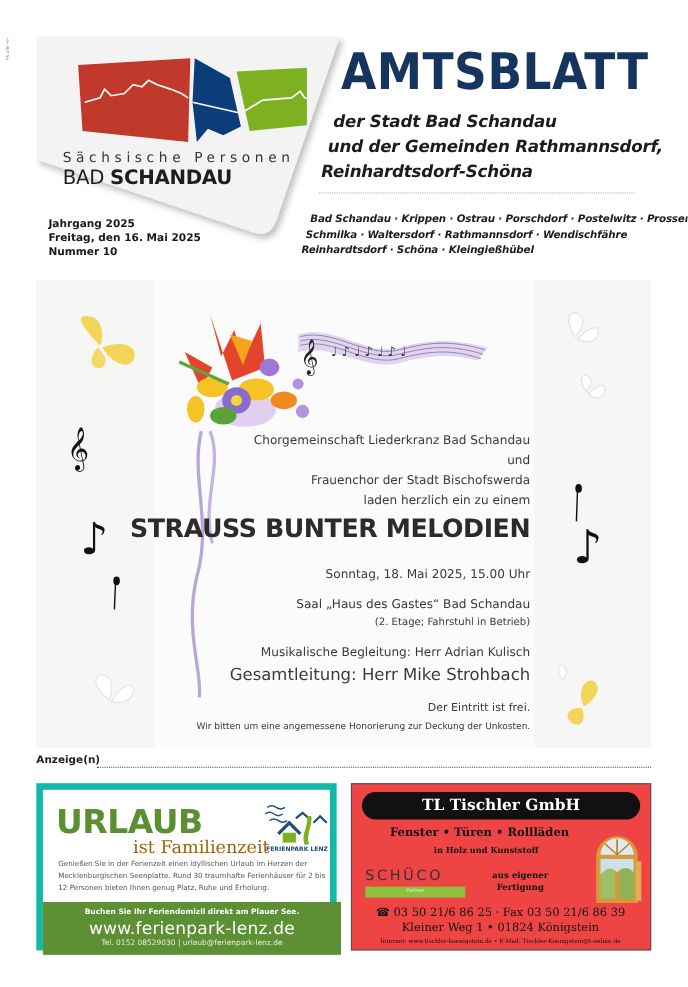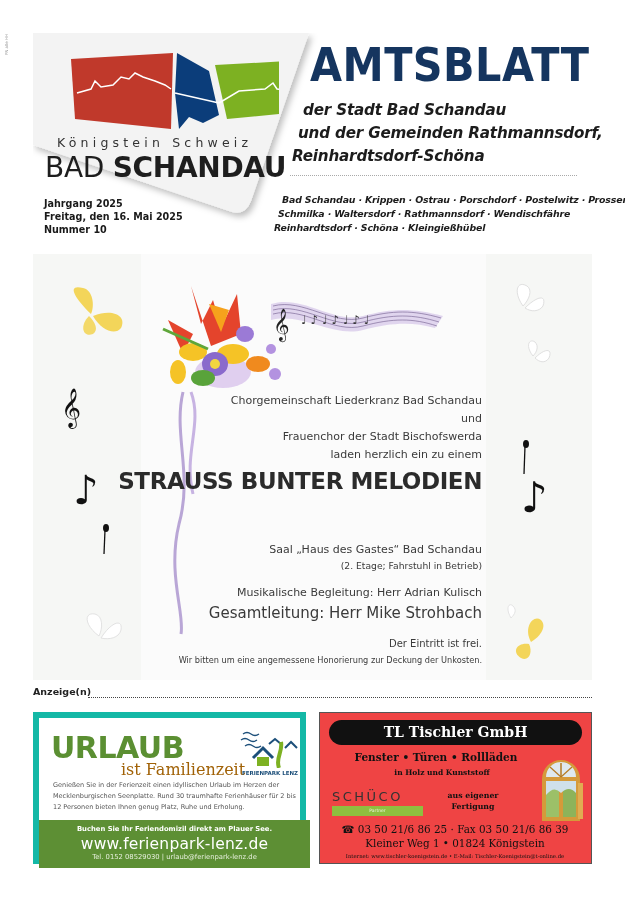--- a/index.html
+++ b/index.html
@@ -7,21 +7,21 @@
   body { position: relative; font-family: "DejaVu Sans", sans-serif; color: #1a1a1a; }
 
   .vert-mark { position: absolute; left: 4px; top: 34px; width: 8px; height: 30px; }
   .vert-mark span { display:block; font-size: 4px; color:#888; writing-mode: vertical-rl; transform: rotate(180deg); }
 
   
   .logo-card { position: absolute; left: 33px; top: 33px; width: 280px; height: 180px; }
   .logo-card svg.card-bg { position:absolute; left:0; top:0; }
   .logo-mark { position:absolute; left: 36px; top: 10px; width: 210px; height: 90px; }
   .logo-sub { position:absolute; left: 24px; top: 102px; font-family: "DejaVu Sans", sans-serif; font-size: 12.5px; letter-spacing: 4.2px; color:#333; }
-  .logo-name { position:absolute; left: 12px; top: 118px; font-family: "DejaVu Sans", sans-serif; font-size: 28px; color:#1e1e1e; letter-spacing: -0.3px; white-space: nowrap; }
+  .logo-name { position:absolute; left: 24px; top: 118px; font-family: "DejaVu Sans", sans-serif; font-size: 18px; color:#1e1e1e; letter-spacing: -0.3px; white-space: nowrap; }
   .logo-name b { font-weight: bold; }
 
   .issue-info { position: absolute; left: 44px; top: 197px; font-family: "DejaVu Sans", sans-serif; font-size: 9.6px; font-weight: bold; line-height: 13px; color: #1a1a1a; }
 
   
   .masthead { position:absolute; left: 310px; top: 42px; font-family: "DejaVu Sans", sans-serif; font-weight: bold; font-size: 46px; color: #15355f; letter-spacing: 0.5px; line-height: 1; transform: scaleX(0.9); transform-origin: left top; }
   .subtitle { position:absolute; font-family: "DejaVu Sans", sans-serif; font-style: italic; font-weight: bold; font-size: 15.2px; color:#1c1c1c; white-space: nowrap; letter-spacing:-0.2px; }
   .sub1 { left: 303px; top: 101px; }
   .sub2 { left: 298px; top: 124px; }
   .sub3 { left: 292px; top: 147px; }
@@ -95,21 +95,21 @@
     <path d="M0,0 L276,0 L218,168 Q212,184 196,178 L0,112 Z" fill="#f3f3f3" filter="url(#sh)"></path>
   </svg>
   <svg class="logo-mark" viewBox="0 0 210 90">
     <polygon points="2,16 104,10 102,86 6,76" fill="#c0392b"></polygon>
     <polyline points="8,50 22,46 26,38 32,44 44,42 52,34 60,36 66,30 74,34 86,38 96,42 102,46" fill="none" stroke="#fff" stroke-width="1.5"></polyline>
     <polygon points="108,10 140,28 150,72 134,80 120,74 110,86 106,50" fill="#0b3d7a"></polygon>
     <line x1="106" y1="50" x2="150" y2="60" stroke="#fff" stroke-width="1.5"></line>
     <polygon points="146,22 220,18 220,70 158,76" fill="#7db122"></polygon>
     <polyline points="150,60 170,48 196,46 204,40 208,46 220,48" fill="none" stroke="#fff" stroke-width="1.5"></polyline>
   </svg>
-  <div class="logo-sub">Königstein Schweiz</div>
+  <div class="logo-sub">Sächsische Personen</div>
   <div class="logo-name"><span>BAD</span> <b>SCHANDAU</b></div>
 </div>
 
 <div class="issue-info">
   <div>Jahrgang 2025</div>
   <div>Freitag, den 16. Mai 2025</div>
   <div>Nummer 10</div>
 </div>
 
 <div class="masthead">AMTSBLATT</div>
@@ -194,20 +194,21 @@
       <text x="240" y="80" font-family="DejaVu Serif, serif" font-size="28" fill="#222">𝄞</text>
       <text x="268" y="70" font-family="DejaVu Sans, sans-serif" font-size="12" fill="#333">♩ ♪ ♩ ♪ ♩ ♪ ♩</text>
     </g>
   </svg>
 
   <div class="ptext t-org1">Chorgemeinschaft Liederkranz Bad Schandau</div>
   <div class="ptext t-und">und</div>
   <div class="ptext t-org2">Frauenchor der Stadt Bischofswerda</div>
   <div class="ptext t-inv">laden herzlich ein zu einem</div>
   <div class="ptext t-title">STRAUSS BUNTER MELODIEN</div>
+  <div class="ptext t-date">Sonntag, 18. Mai 2025, 15.00 Uhr</div>
   <div class="ptext t-venue">Saal „Haus des Gastes“ Bad Schandau</div>
   <div class="ptext t-floor">(2. Etage; Fahrstuhl in Betrieb)</div>
   <div class="ptext t-music">Musikalische Begleitung: Herr Adrian Kulisch</div>
   <div class="ptext t-lead">Gesamtleitung: Herr Mike Strohbach</div>
   <div class="ptext t-free">Der Eintritt ist frei.</div>
   <div class="ptext t-honor">Wir bitten um eine angemessene Honorierung zur Deckung der Unkosten.</div>
 </div>
 
 <div class="ads-label">Anzeige(n)</div>
 <div class="ads-dots"></div>

